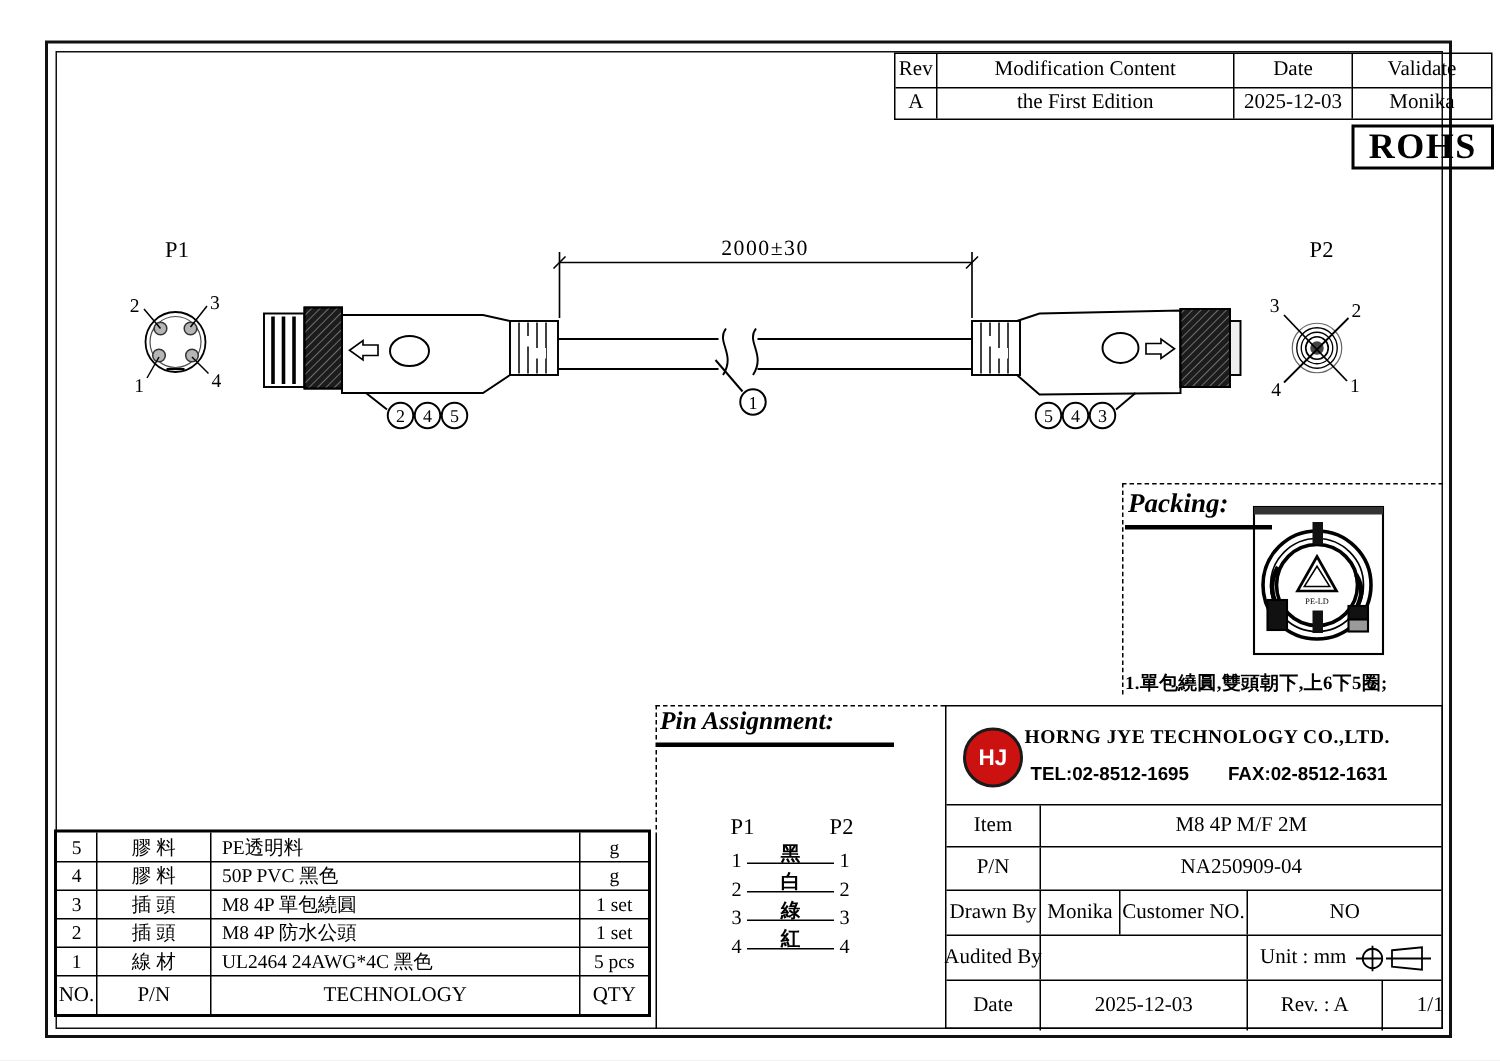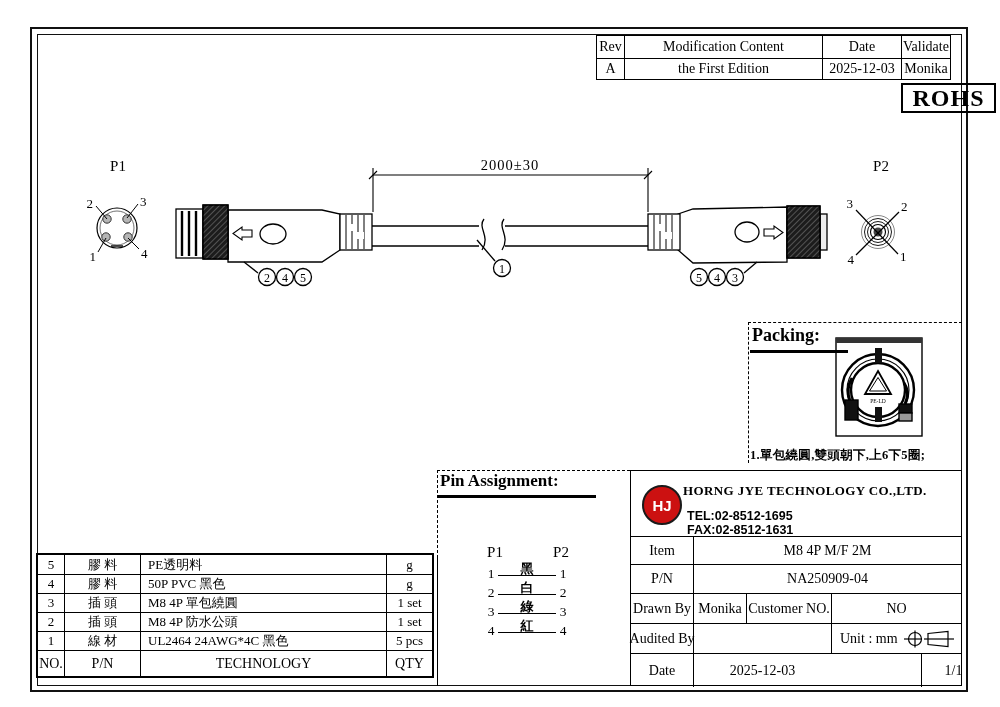--- a/index.html
+++ b/index.html
@@ -3,21 +3,21 @@
 <meta charset="utf-8">
 <style>
   html,body{margin:0;padding:0;background:#e8e8e8;}
   .sheet{position:relative;width:1000px;height:707px;background:#fff;color:#000;
          font-family:"Liberation Serif",serif;overflow:hidden;}
   .abs{position:absolute;box-sizing:border-box;}
   
   .frame-outer{left:30px;top:27px;width:938px;height:665px;border:2px solid #111;}
   .frame-inner{left:37px;top:34px;width:925px;height:652px;border:1px solid #111;}
   
-  .revtable{left:596px;top:35px;width:355px;height:45px;border:1.5px solid #000;
+  .revtable{left:596px;top:35px;width:399px;height:45px;border:1.5px solid #000;
             display:grid;grid-template-columns:27px 198px 79px 1fr;grid-template-rows:1fr 1fr;}
   .cell{display:flex;align-items:center;justify-content:center;font-size:14px;box-sizing:border-box;white-space:nowrap;}
   .bl{border-left:1.3px solid #000;} .bt{border-top:1.3px solid #000;}
   .rohs{left:867px;top:83px;width:95px;height:30px;border:2px solid #000;display:flex;align-items:center;
         justify-content:center;font-size:24px;font-weight:bold;letter-spacing:1px;margin-left:34px;}
   
   .bom{left:36px;top:553px;width:398px;height:125px;border:2px solid #000;display:grid;
        grid-template-columns:26px 76px 246px 1fr;grid-template-rows:19px 19px 19px 19px 19px 1fr;}
   .bom .cell{font-size:13px;}
   .desc{justify-content:flex-start;padding-left:7px;}
@@ -25,27 +25,27 @@
   .tb{left:630px;top:470px;width:332px;height:216px;border:1.5px solid #000;}
   .tbrow{position:absolute;left:0;width:100%;border-top:1.3px solid #000;box-sizing:border-box;}
   .tbcell{position:absolute;top:0;height:100%;display:flex;align-items:center;justify-content:center;
           font-size:14px;box-sizing:border-box;white-space:nowrap;}
   .logo{position:absolute;left:11px;top:14px;width:36px;height:36px;border-radius:50%;
         background:#cc1111;border:2px solid #1a1a1a;display:flex;align-items:center;justify-content:center;
         color:#fff;font-weight:bold;font-size:15px;font-family:"Liberation Sans",sans-serif;}
   .coname{position:absolute;left:52px;top:12px;width:274px;font-size:13px;font-weight:600;
           letter-spacing:.4px;white-space:nowrap;}
   .cotel{position:absolute;left:56px;top:38px;width:270px;font-size:12.5px;font-weight:600;
-         font-family:"Liberation Sans",sans-serif;display:flex;white-space:nowrap;flex-direction:column;}
+         font-family:"Liberation Sans",sans-serif;display:flex;gap:26px;white-space:nowrap;}
   
   .dash-h{border-top:1.5px dashed #000;height:0;}
   .dash-v{border-left:1.5px dashed #000;width:0;}
   .solid-v{border-left:1.5px solid #000;width:0;}
   .bar{background:#000;}
-  .sect-title{font-size:18px;font-weight:600;white-space:nowrap;}
+  .sect-title{font-size:18px;font-weight:600;white-space:nowrap;font-style:italic;}
   .note{font-size:12.5px;font-weight:700;letter-spacing:.3px;white-space:nowrap;}
   
   .pa-num{font-size:13.5px;width:12px;text-align:center;}
   .pa-line{border-top:1.3px solid #000;height:0;}
   .pa-color{font-size:13px;width:26px;text-align:center;font-weight:600;}
   .pa-hdr{font-size:15px;width:26px;text-align:center;}
   svg text{font-family:"Liberation Serif",serif;fill:#000;}
   .unit-sym{margin-left:6px;}
 </style>
 </head>
@@ -326,17 +326,18 @@
             <polygon points="24,4.5 44,2.5 44,17.5 24,15.5"></polygon>
             <line x1="20" y1="10" x2="50" y2="10"></line>
           </g>
         </svg>
       </div>
     </div>
 
     <div class="tbrow" style="top:182px;height:34px;">
       <div class="tbcell" style="left:0;width:62px;">Date</div>
       <div class="tbcell bl" style="left:62px;width:138px;">2025-12-03</div>
+      <div class="tbcell bl" style="left:200px;width:90px;">Rev. : A</div>
       <div class="tbcell bl" style="left:290px;width:40px;padding-left:24px;">1/1</div>
     </div>
   </div>
 
 </div>
 
 </body></html>

